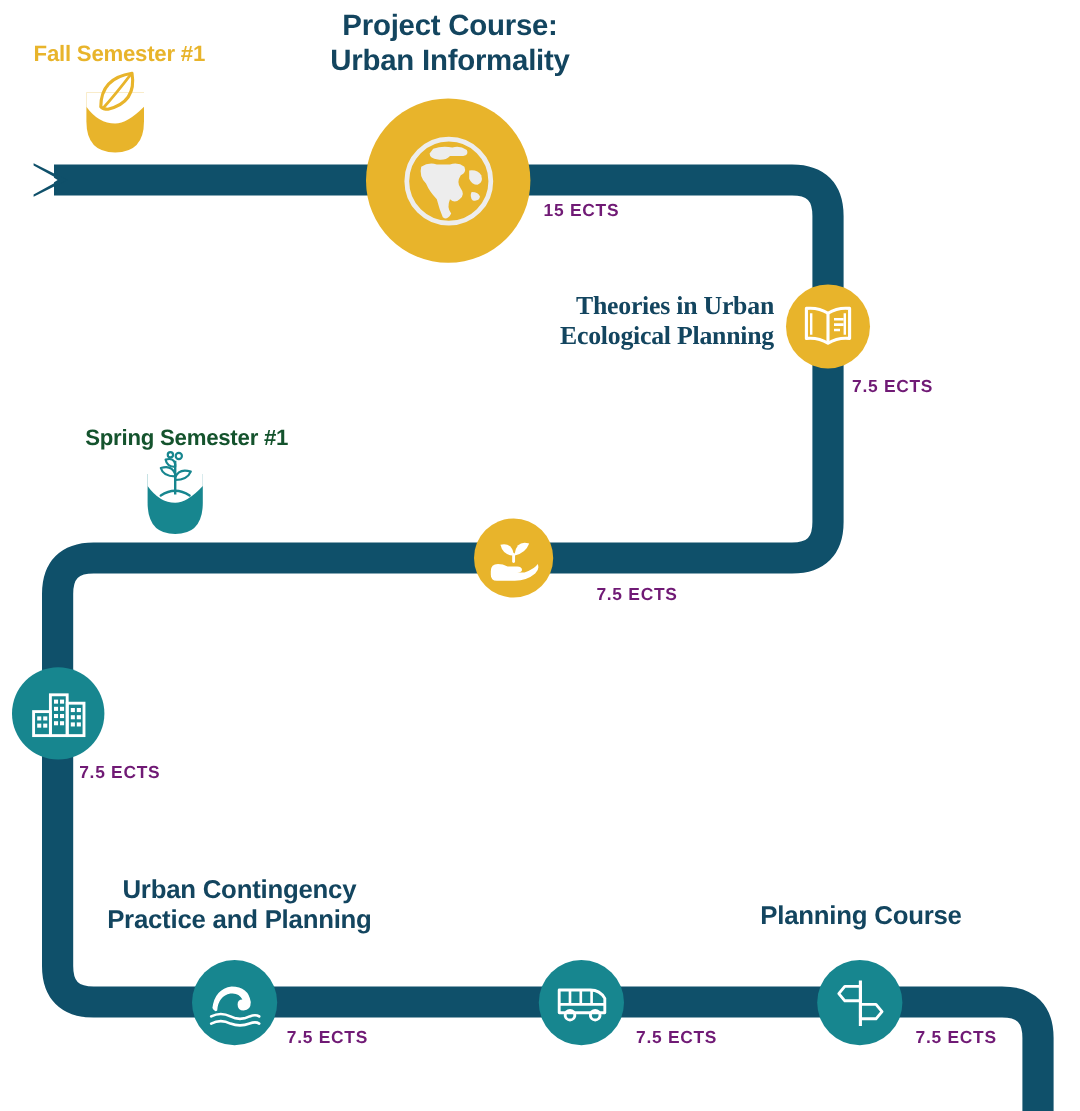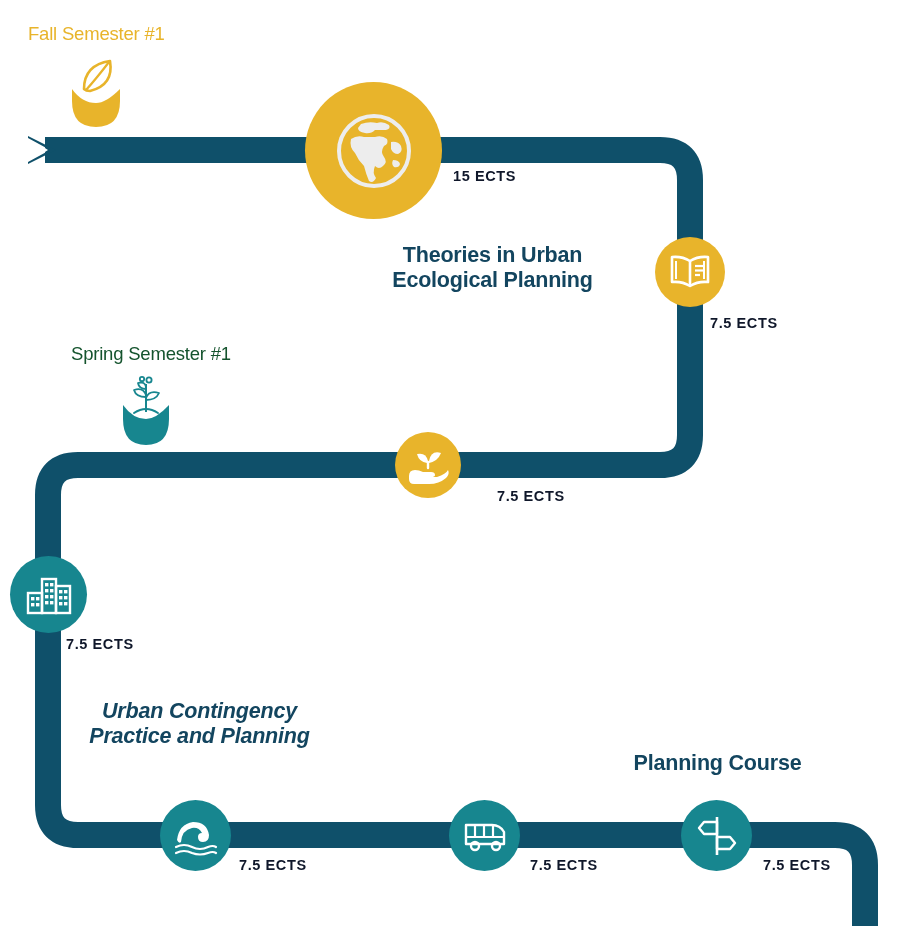--- a/index.html
+++ b/index.html
@@ -42,39 +42,40 @@
   .title {
     position: absolute;
     color: #13455F;
     font-weight: bold;
     line-height: 1.18;
     letter-spacing: -0.2px;
     white-space: pre-line;
   }
   .title.c  { text-align: center; }
   .title.l  { text-align: left; }
-  .title.r  { text-align: center; }
+  .title.r  { text-align: right; font-family: Liberation Serif, serif; }
 
   
   .ects {
     position: absolute;
-    color: #0f172a;
+    color: #701a75;
     font-size: 14.5px;
     font-weight: bold;
     letter-spacing: 0.6px;
     white-space: nowrap;
   }
 
   
   .semester {
     position: absolute;
-    font-weight: normal;
+    font-weight: bold;
     font-size: 18.5px;
     letter-spacing: -0.2px;
     white-space: nowrap;
+    margin-top: 11px;
   }
   .semester.fall   { color: #E8B42B; }
   .semester.spring { color: #14532d; }
 
   
   .sem-badge {
     position: absolute;
   }
   .sem-badge svg { display: block; }
 </style>
@@ -106,20 +107,22 @@
 
   <div class="sem-badge" style="left:66px; top:53px;">
     <svg width="60" height="80" viewBox="0 0 60 80" xmlns="http://www.w3.org/2000/svg">
       <path d="M6 24 L54 24 L54 48 Q54 74 30 74 Q6 74 6 48 Z" fill="#E8B42B"></path>
       <path d="M6 24 L54 24 L54 36 Q40 50 30 50 Q16 50 6 36 Z" fill="#FFFFFF"></path>
       <path d="M18 36 Q18 12 44 8 Q48 32 24 38 Q20 38 18 36 Z" fill="none" stroke="#E8B42B" stroke-width="2.6" stroke-linejoin="round"></path>
       <path d="M20 37 Q30 26 43 9" fill="none" stroke="#E8B42B" stroke-width="2.2" stroke-linecap="round"></path>
     </svg>
   </div>
 
+  <div class="title c" style="left:215px; top:8px; width:320px; font-size:24.5px;">Project Course:
+Urban Informality</div>
 
   <div class="node yellow" style="left:305px; top:82px; width:137px; height:137px;">
     <span>
       <svg width="86" height="86" viewBox="0 0 86 86" xmlns="http://www.w3.org/2000/svg">
         <circle cx="43" cy="43" r="35" fill="none" stroke="#EDEDED" stroke-width="4"></circle>
         <path d="M30 16 Q38 13 46 15 Q52 13 58 17 Q60 21 55 22 L44 22 Q40 26 34 25 Q27 24 27 20 Z" fill="#EDEDED"></path>
         <path d="M20 31 Q26 27 33 29 L44 29 Q51 27 56 31 Q58 36 53 38 Q49 44 53 49 Q57 54 52 58 Q48 62 44 58
                  Q41 65 45 70 Q42 76 38 73 Q35 66 33 58 Q27 52 24 45 Q18 39 20 31 Z" fill="#EDEDED"></path>
         <path d="M60 34 Q67 33 70 38 Q72 44 67 46 Q62 46 60 41 Z" fill="#EDEDED"></path>
         <path d="M62 52 Q68 52 69 56 Q68 60 63 59 Q60 56 62 52 Z" fill="#EDEDED"></path>
@@ -205,21 +208,21 @@
           <rect x="35" y="29" width="3.4" height="3.4"></rect>
             <rect x="40" y="29" width="3.4" height="3.4"></rect>
         </g>
       </svg>
     </span>
   </div>
 
 
   <div class="ects" style="left:66px; top:636px;">7.5  ECTS</div>
 
-  <div class="title c" style="left:72px; top:699px; width:255px; font-size:21.5px;font-style:italic;">Urban Contingency
+  <div class="title c" style="left:72px; top:729px; width:255px; font-size:21.5px;">Urban Contingency
 Practice and Planning</div>
 
   <div class="node teal" style="left:160px; top:800px; width:71px; height:71px;">
     <span>
       <svg width="46" height="40" viewBox="0 0 46 40" xmlns="http://www.w3.org/2000/svg">
         <path d="M4 24 Q6 8 20 6 Q34 6 36 19 Q36 26 30 26 Q25 26 25 21 Q25 17 29 17
                  Q26 11 19 12 Q9 14 8 26 Q6 28 4 24 Z" fill="#FFFFFF"></path>
         <path d="M3 31 Q11 27 19 31 Q27 35 35 31 Q40 29 43 31" fill="none" stroke="#FFFFFF" stroke-width="2.2" stroke-linecap="round"></path>
         <path d="M3 37 Q11 33 19 37 Q27 40 35 37 Q40 35 43 37" fill="none" stroke="#FFFFFF" stroke-width="2.2" stroke-linecap="round"></path>
       </svg>

